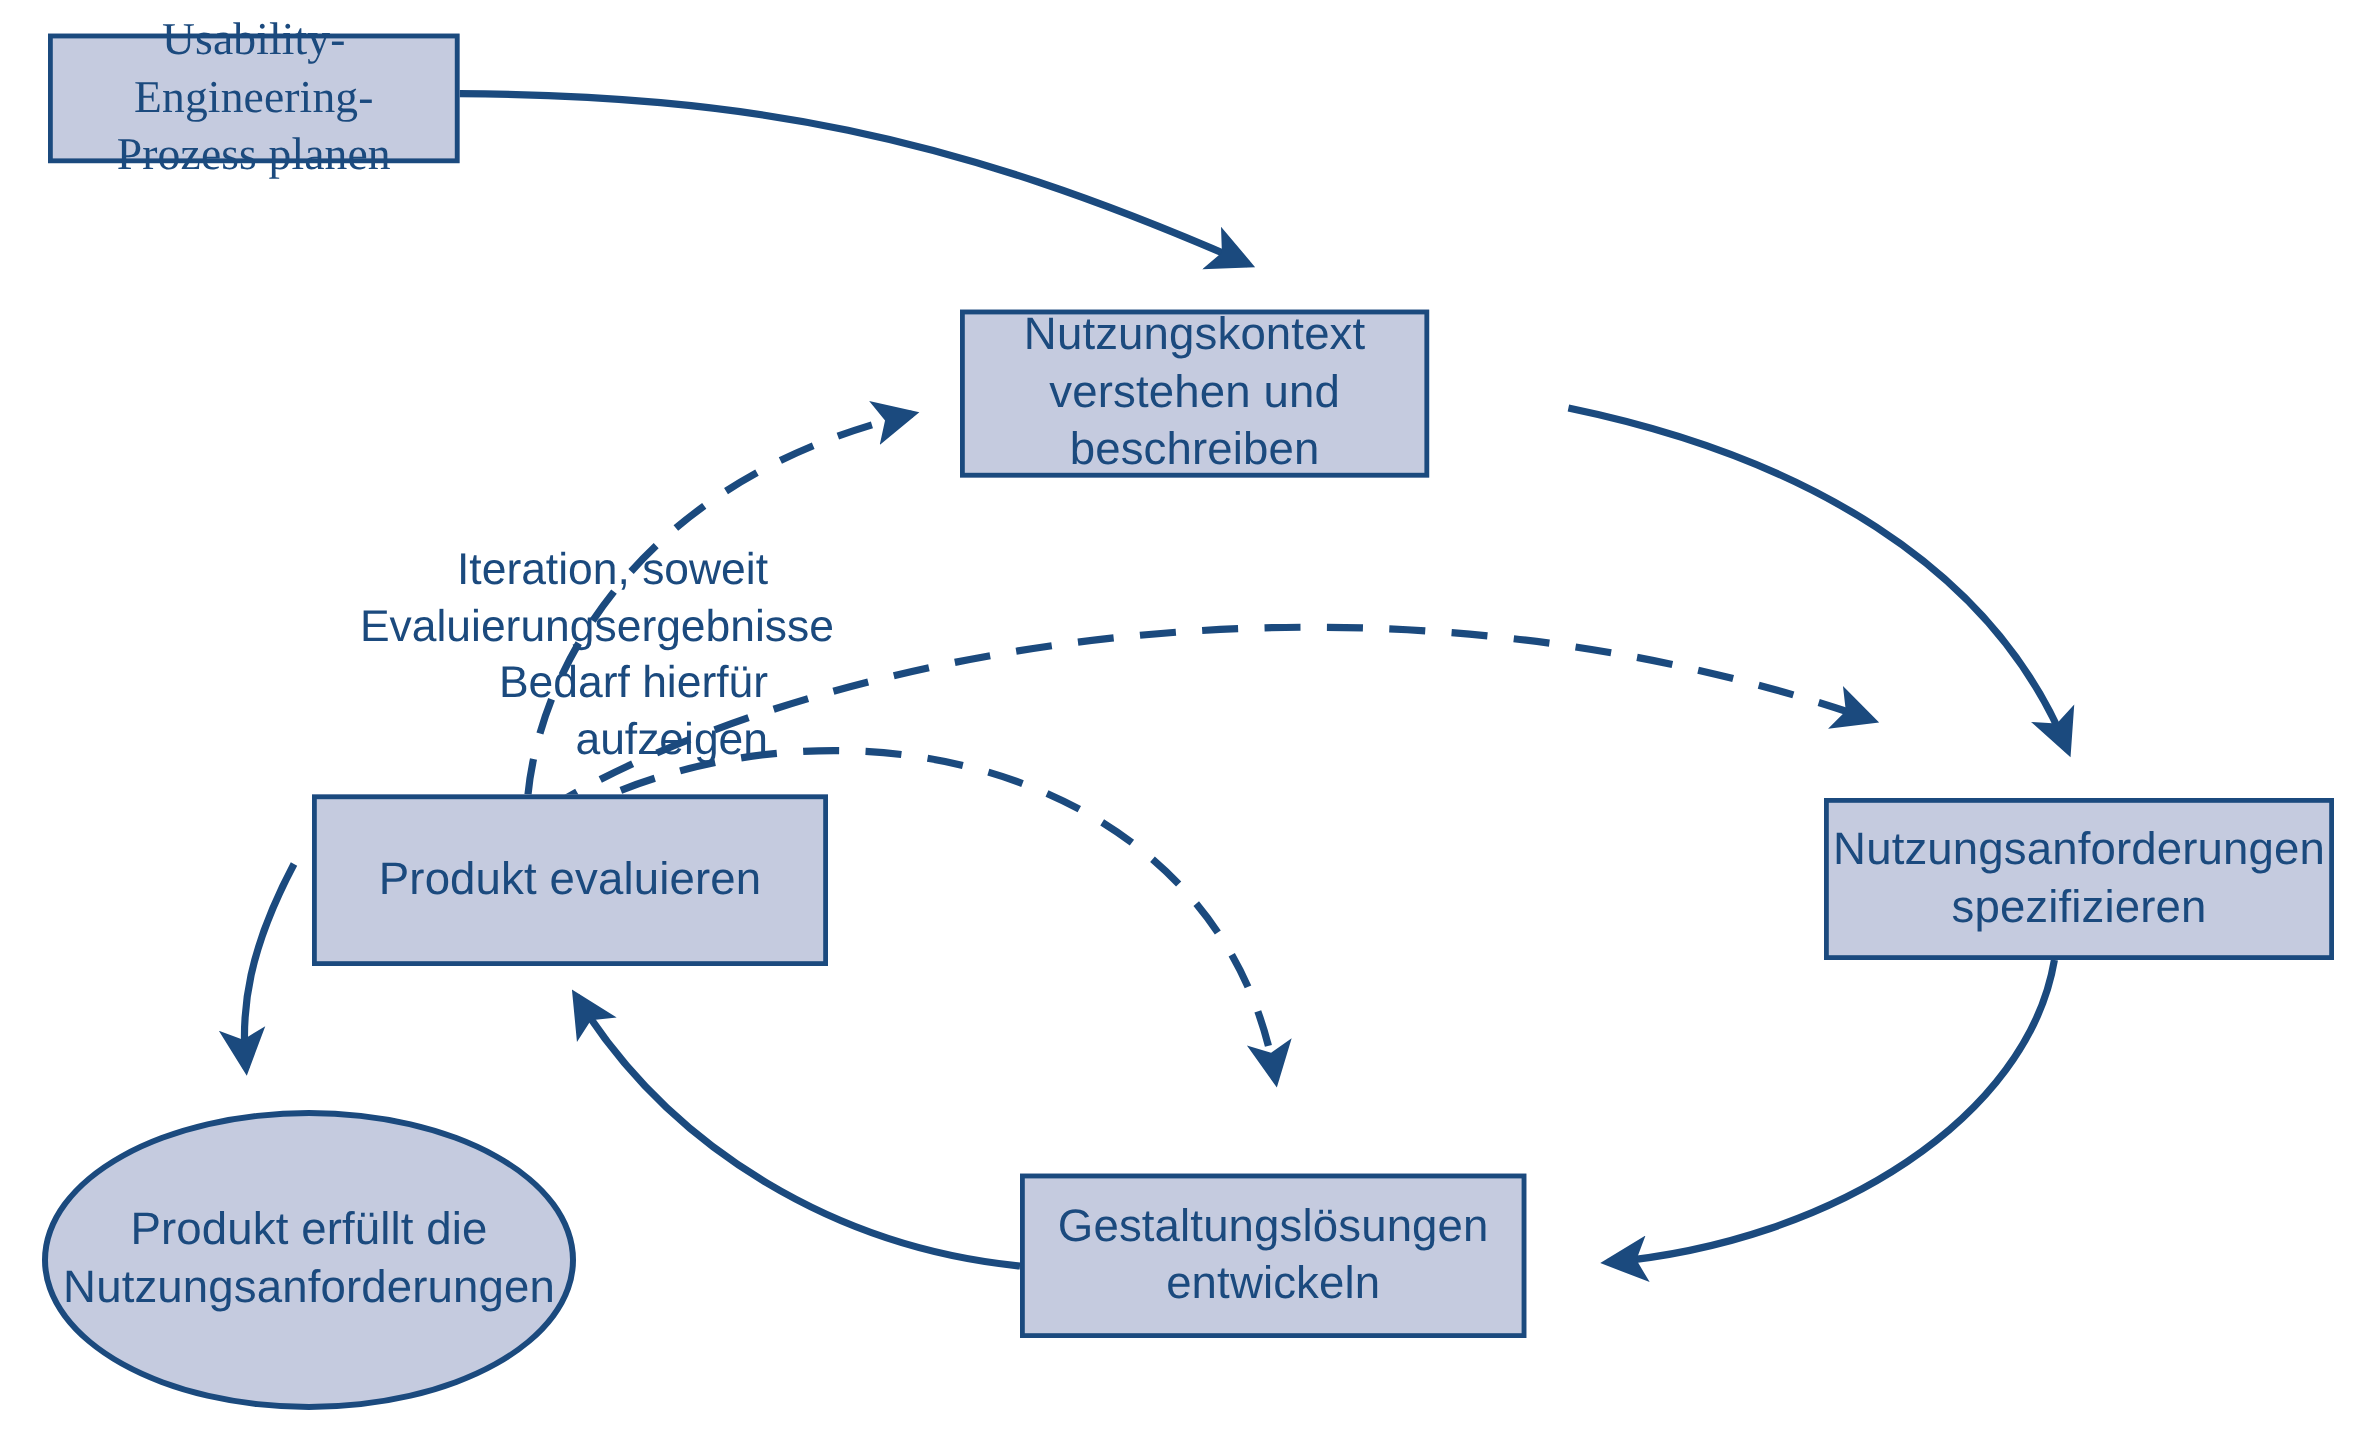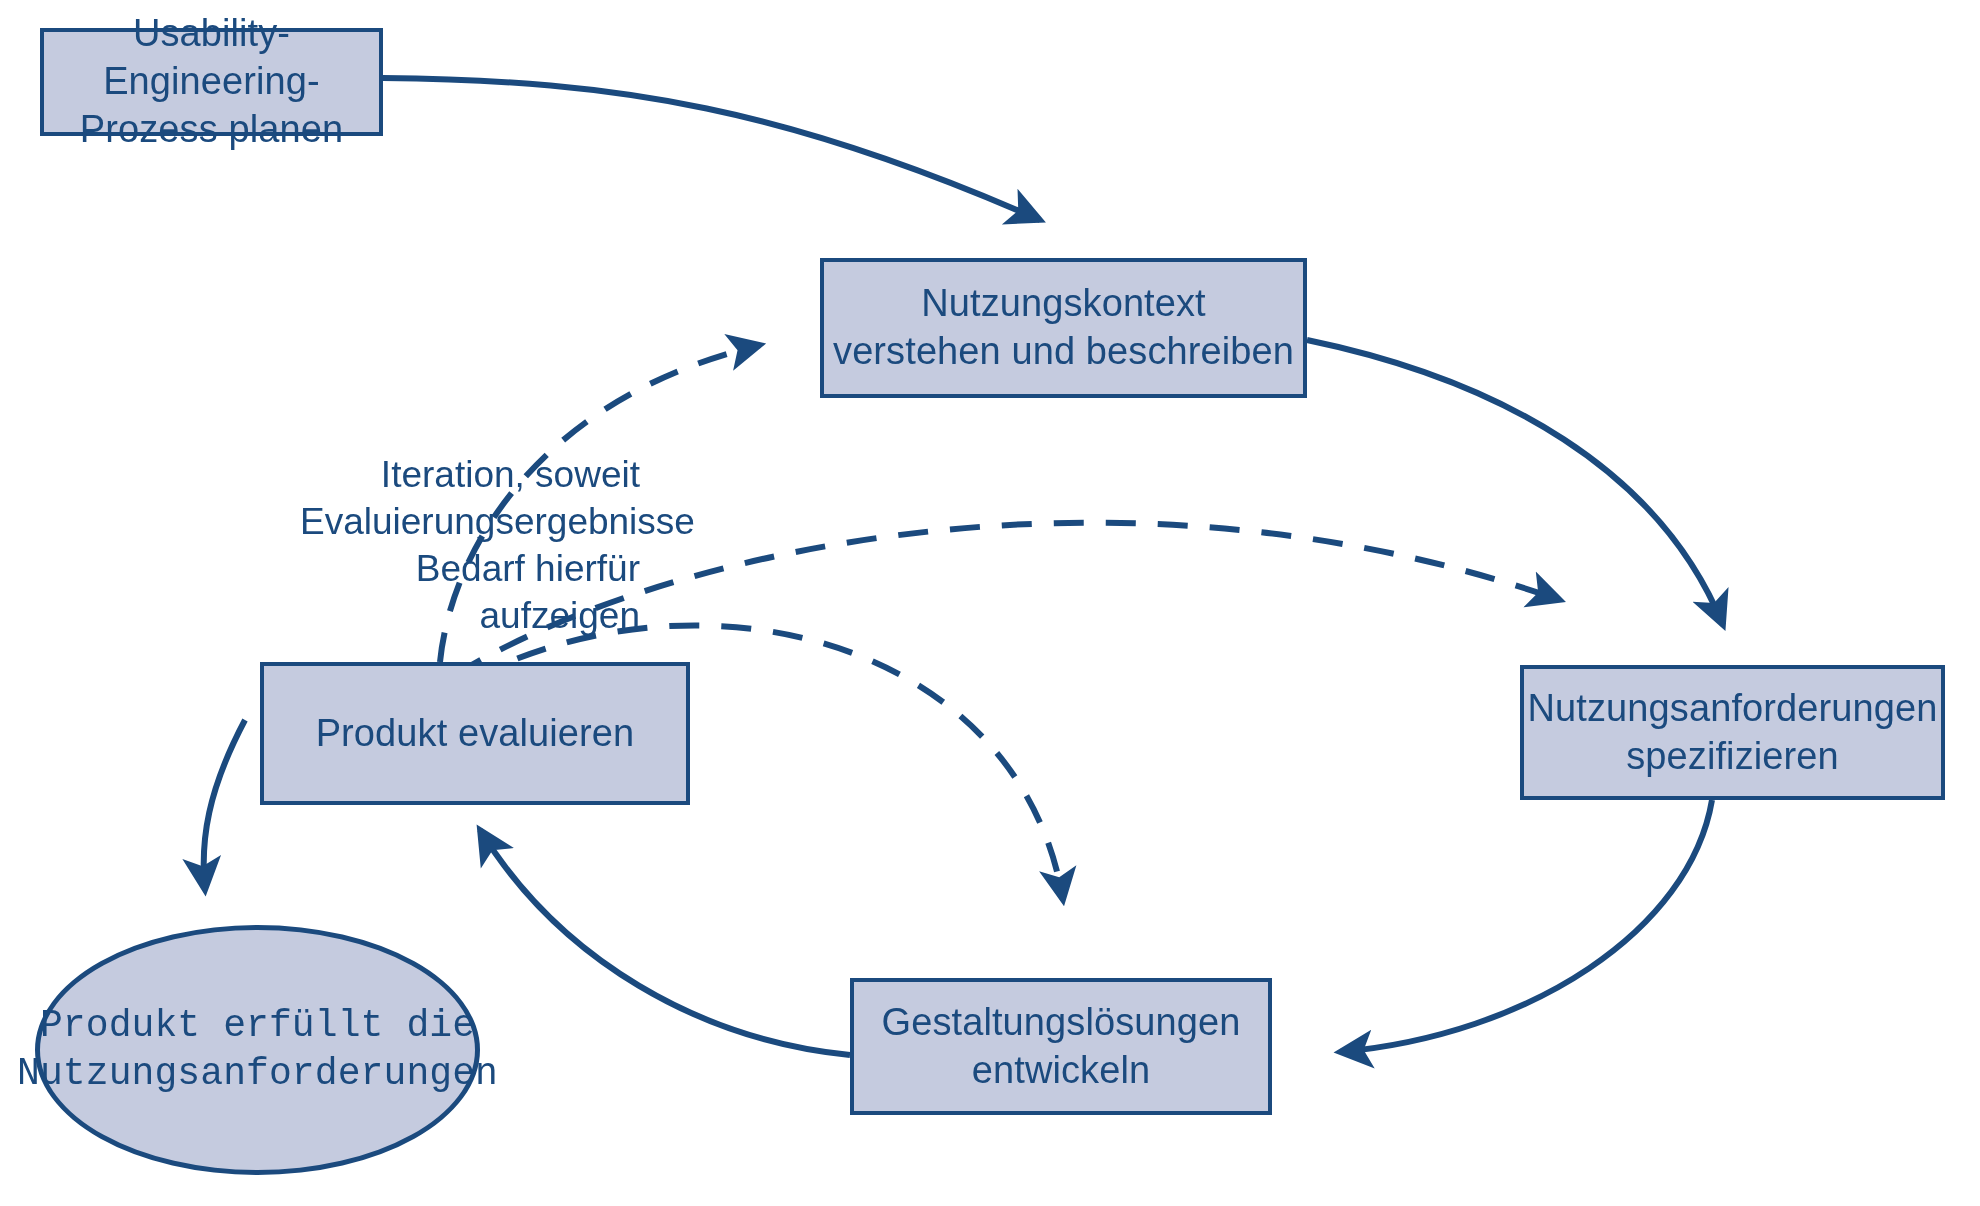--- a/index.html
+++ b/index.html
@@ -39,21 +39,20 @@
     border: 4px solid #1b4a7e;
     font-size: 38px;
     line-height: 1.26;
     letter-spacing: 0.1px;
     white-space: pre-line;
     z-index: 3;
   }
   .node.ellipse {
     border-radius: 50%;
     border-width: 5px;
-    font-family: Liberation Mono, monospace;
   }
   .edge-label {
     position: absolute;
     color: #1b4a7e;
     font-size: 37px;
     line-height: 1.27;
     text-align: right;
     white-space: pre-line;
     z-index: 4;
   }
@@ -84,24 +83,24 @@
     <path d="M 245 720 C 208 790 200 840 205 890" fill="none" stroke="#1b4a7e" stroke-width="6" marker-end="url(#ah-solid)"></path>
 
     <path d="M 440 662 C 450 560 530 400 760 345" fill="none" stroke="#1b4a7e" stroke-width="6" stroke-dasharray="30 22" marker-end="url(#ah-dashed)"></path>
 
     <path d="M 455 675 C 640 560 1100 440 1560 600" fill="none" stroke="#1b4a7e" stroke-width="6" stroke-dasharray="30 22" marker-end="url(#ah-dashed)"></path>
 
     <path d="M 470 680 C 700 560 1020 640 1063 900" fill="none" stroke="#1b4a7e" stroke-width="6" stroke-dasharray="30 22" marker-end="url(#ah-dashed)"></path>
 
   </svg>
 
-  <div class="node" style="left:40px; top:28px; width:343px; height:108px;">Usability-Engineering-
+  <div class="node" style="left:40px; top:28px; width:343px; height:108px;font-family:Liberation Serif, serif;">Usability-Engineering-
 Prozess planen</div>
 
-  <div class="node" style="left:820px; top:258px; width:487px; height:140px;">Nutzungskontext
+  <div class="node" style="left:800px; top:258px; width:391px; height:140px;">Nutzungskontext
 verstehen und beschreiben</div>
 
   <div class="node" style="left:1520px; top:665px; width:425px; height:135px;">Nutzungsanforderungen
 spezifizieren</div>
 
   <div class="node" style="left:850px; top:978px; width:422px; height:137px;">Gestaltungslösungen
 entwickeln</div>
 
   <div class="node" style="left:260px; top:662px; width:430px; height:143px;">Produkt evaluieren</div>
 

